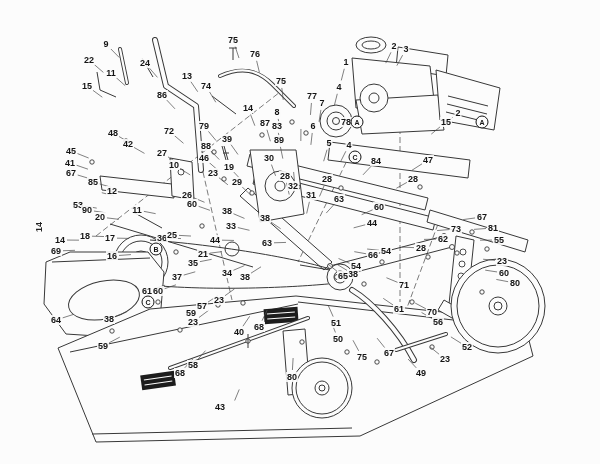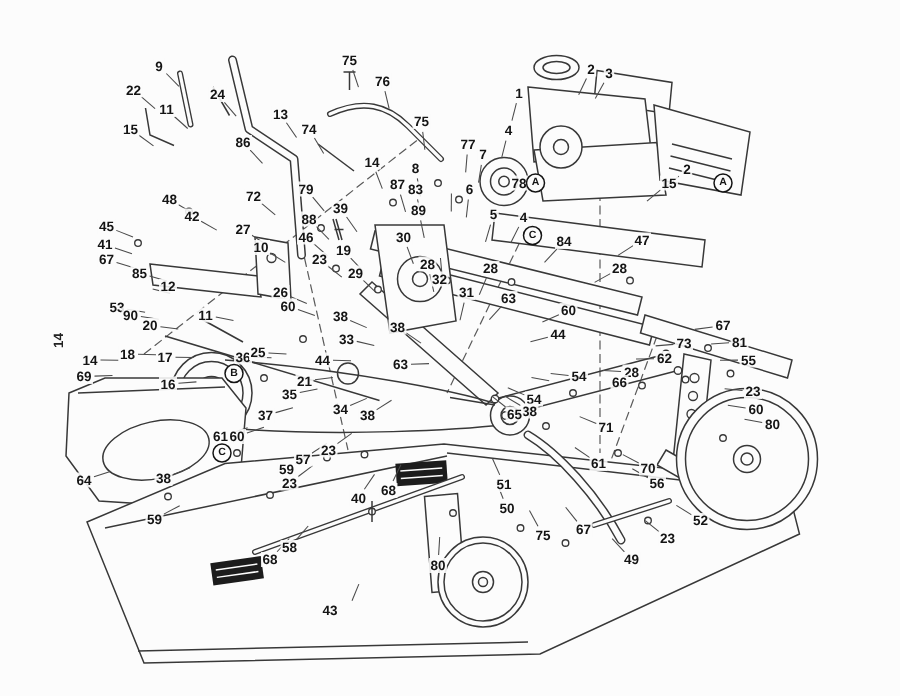--- a/index.html
+++ b/index.html
@@ -420,21 +420,21 @@
       <span class="callout" style="left: 219px; top: 300px;">23</span>
       <span class="callout" style="left: 239px; top: 332px;">40</span>
       <span class="callout" style="left: 259px; top: 327px;">68</span>
       <span class="callout" style="left: 180px; top: 373px;">68</span>
       <span class="callout" style="left: 193px; top: 365px;">58</span>
       <span class="callout" style="left: 220px; top: 407px;">43</span>
       <span class="callout" style="left: 292px; top: 377px;">80</span>
       <span class="callout" style="left: 356px; top: 266px;">54</span>
       <span class="callout" style="left: 353px; top: 274px;">38</span>
       <span class="callout" style="left: 343px; top: 276px;">65</span>
-      <span class="callout" style="left: 373px; top: 255px; margin-left: 40px;">66</span>
+      <span class="callout" style="left: 373px; top: 255px;">66</span>
       <span class="callout" style="left: 386px; top: 251px;">54</span>
       <span class="callout" style="left: 404px; top: 285px;">71</span>
       <span class="callout" style="left: 399px; top: 309px;">61</span>
       <span class="callout" style="left: 432px; top: 312px;">70</span>
       <span class="callout" style="left: 438px; top: 322px;">56</span>
       <span class="callout" style="left: 336px; top: 323px;">51</span>
       <span class="callout" style="left: 338px; top: 339px;">50</span>
       <span class="callout" style="left: 389px; top: 353px;">67</span>
       <span class="callout" style="left: 362px; top: 357px;">75</span>
       <span class="callout" style="left: 445px; top: 359px;">23</span>

